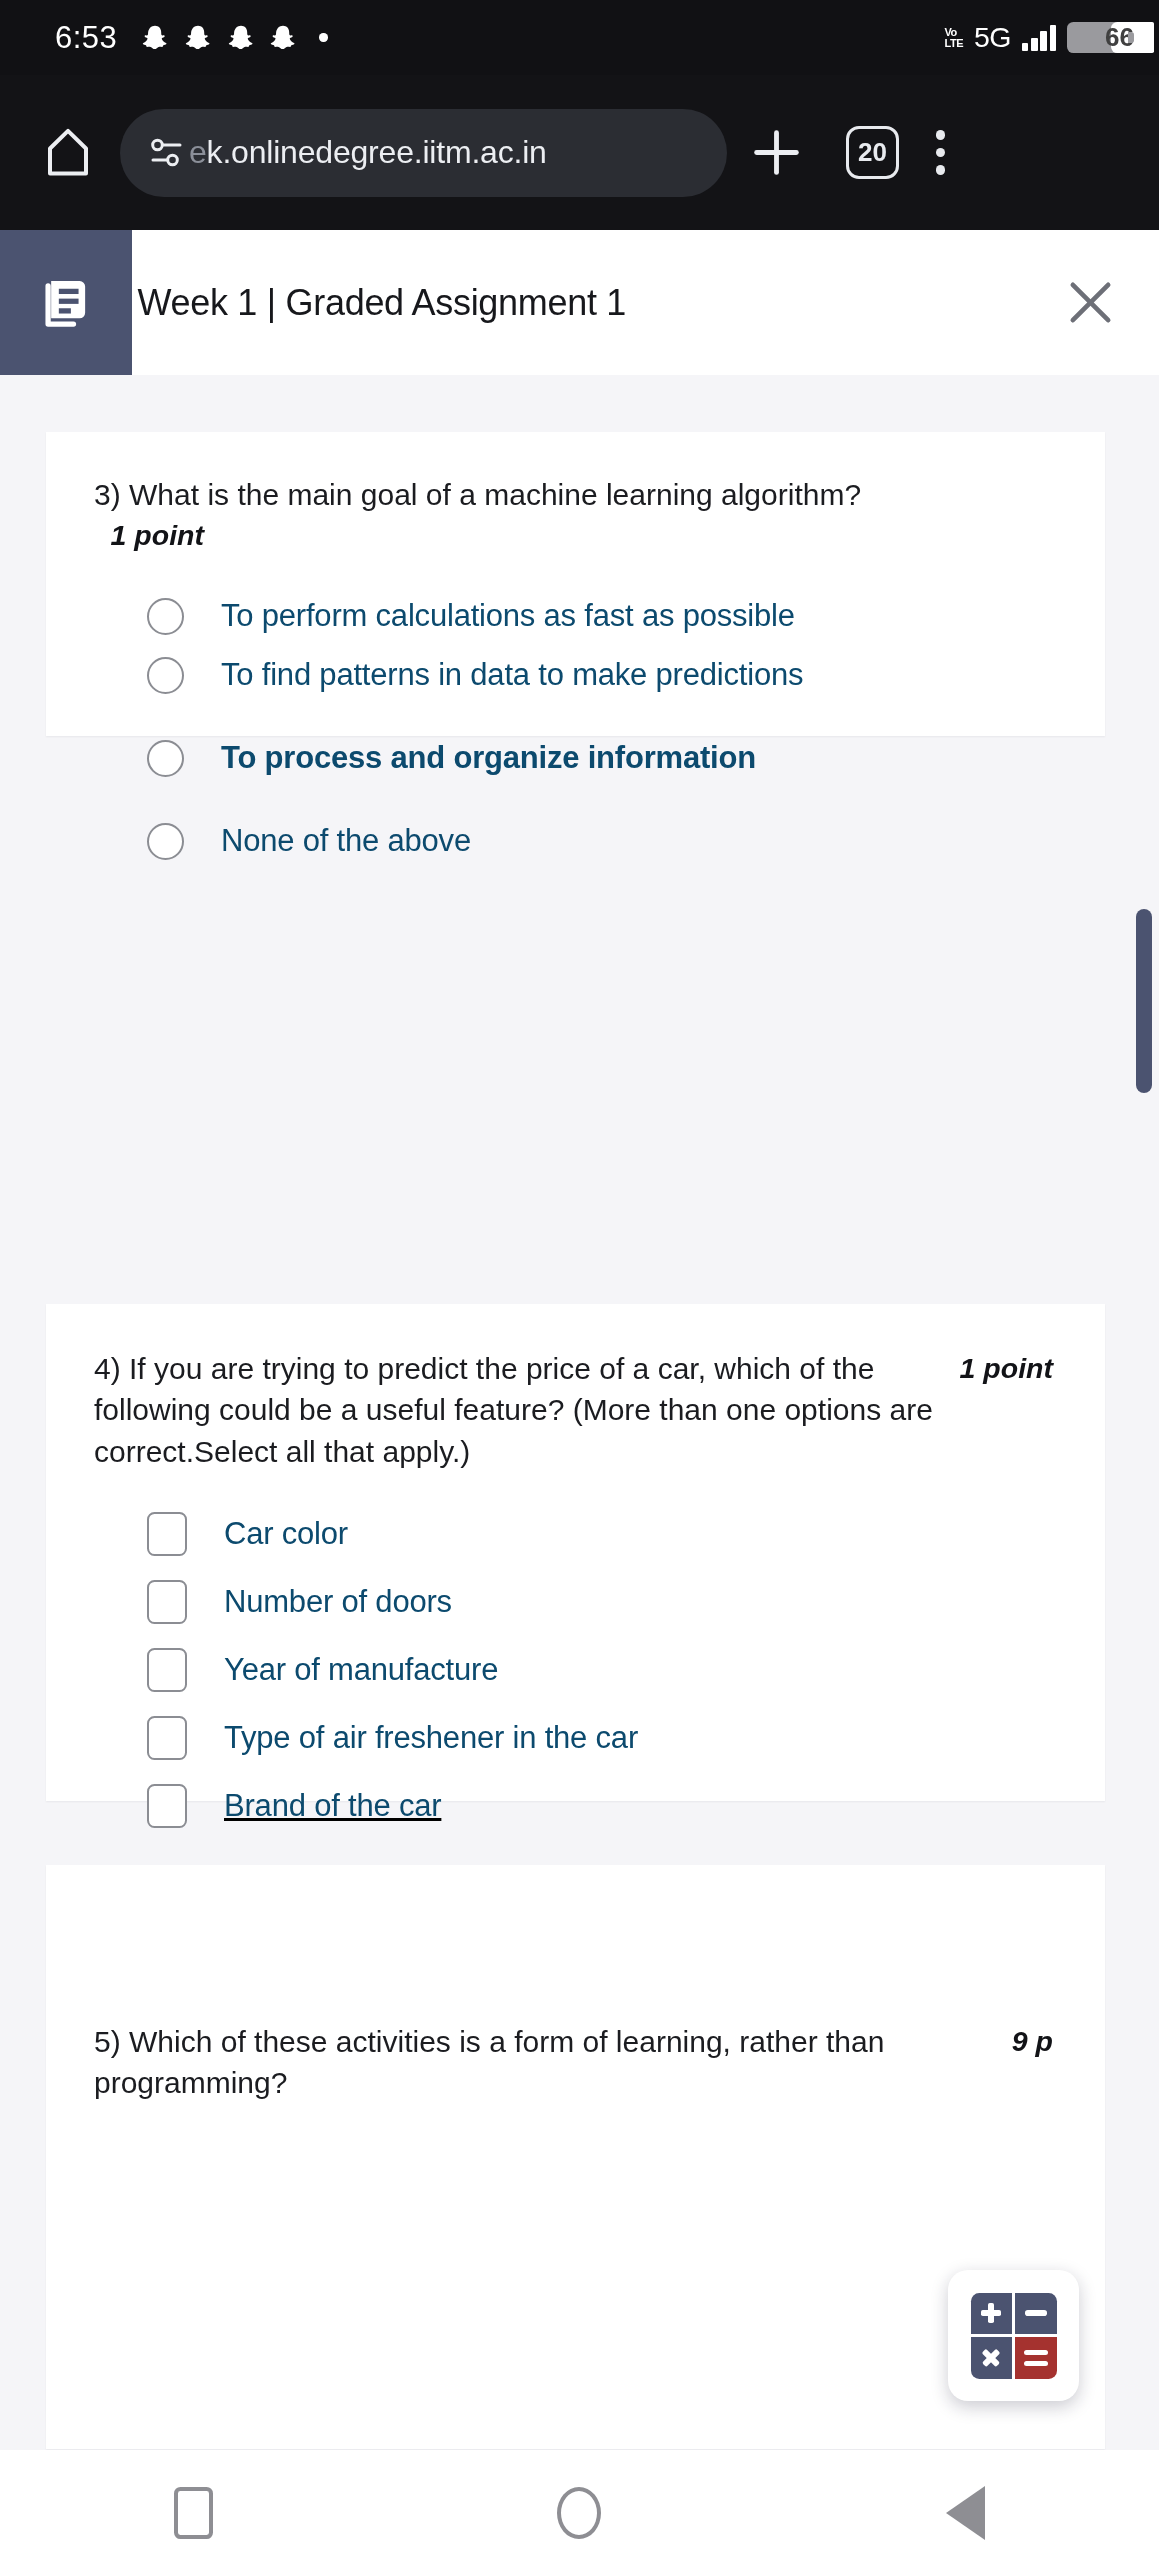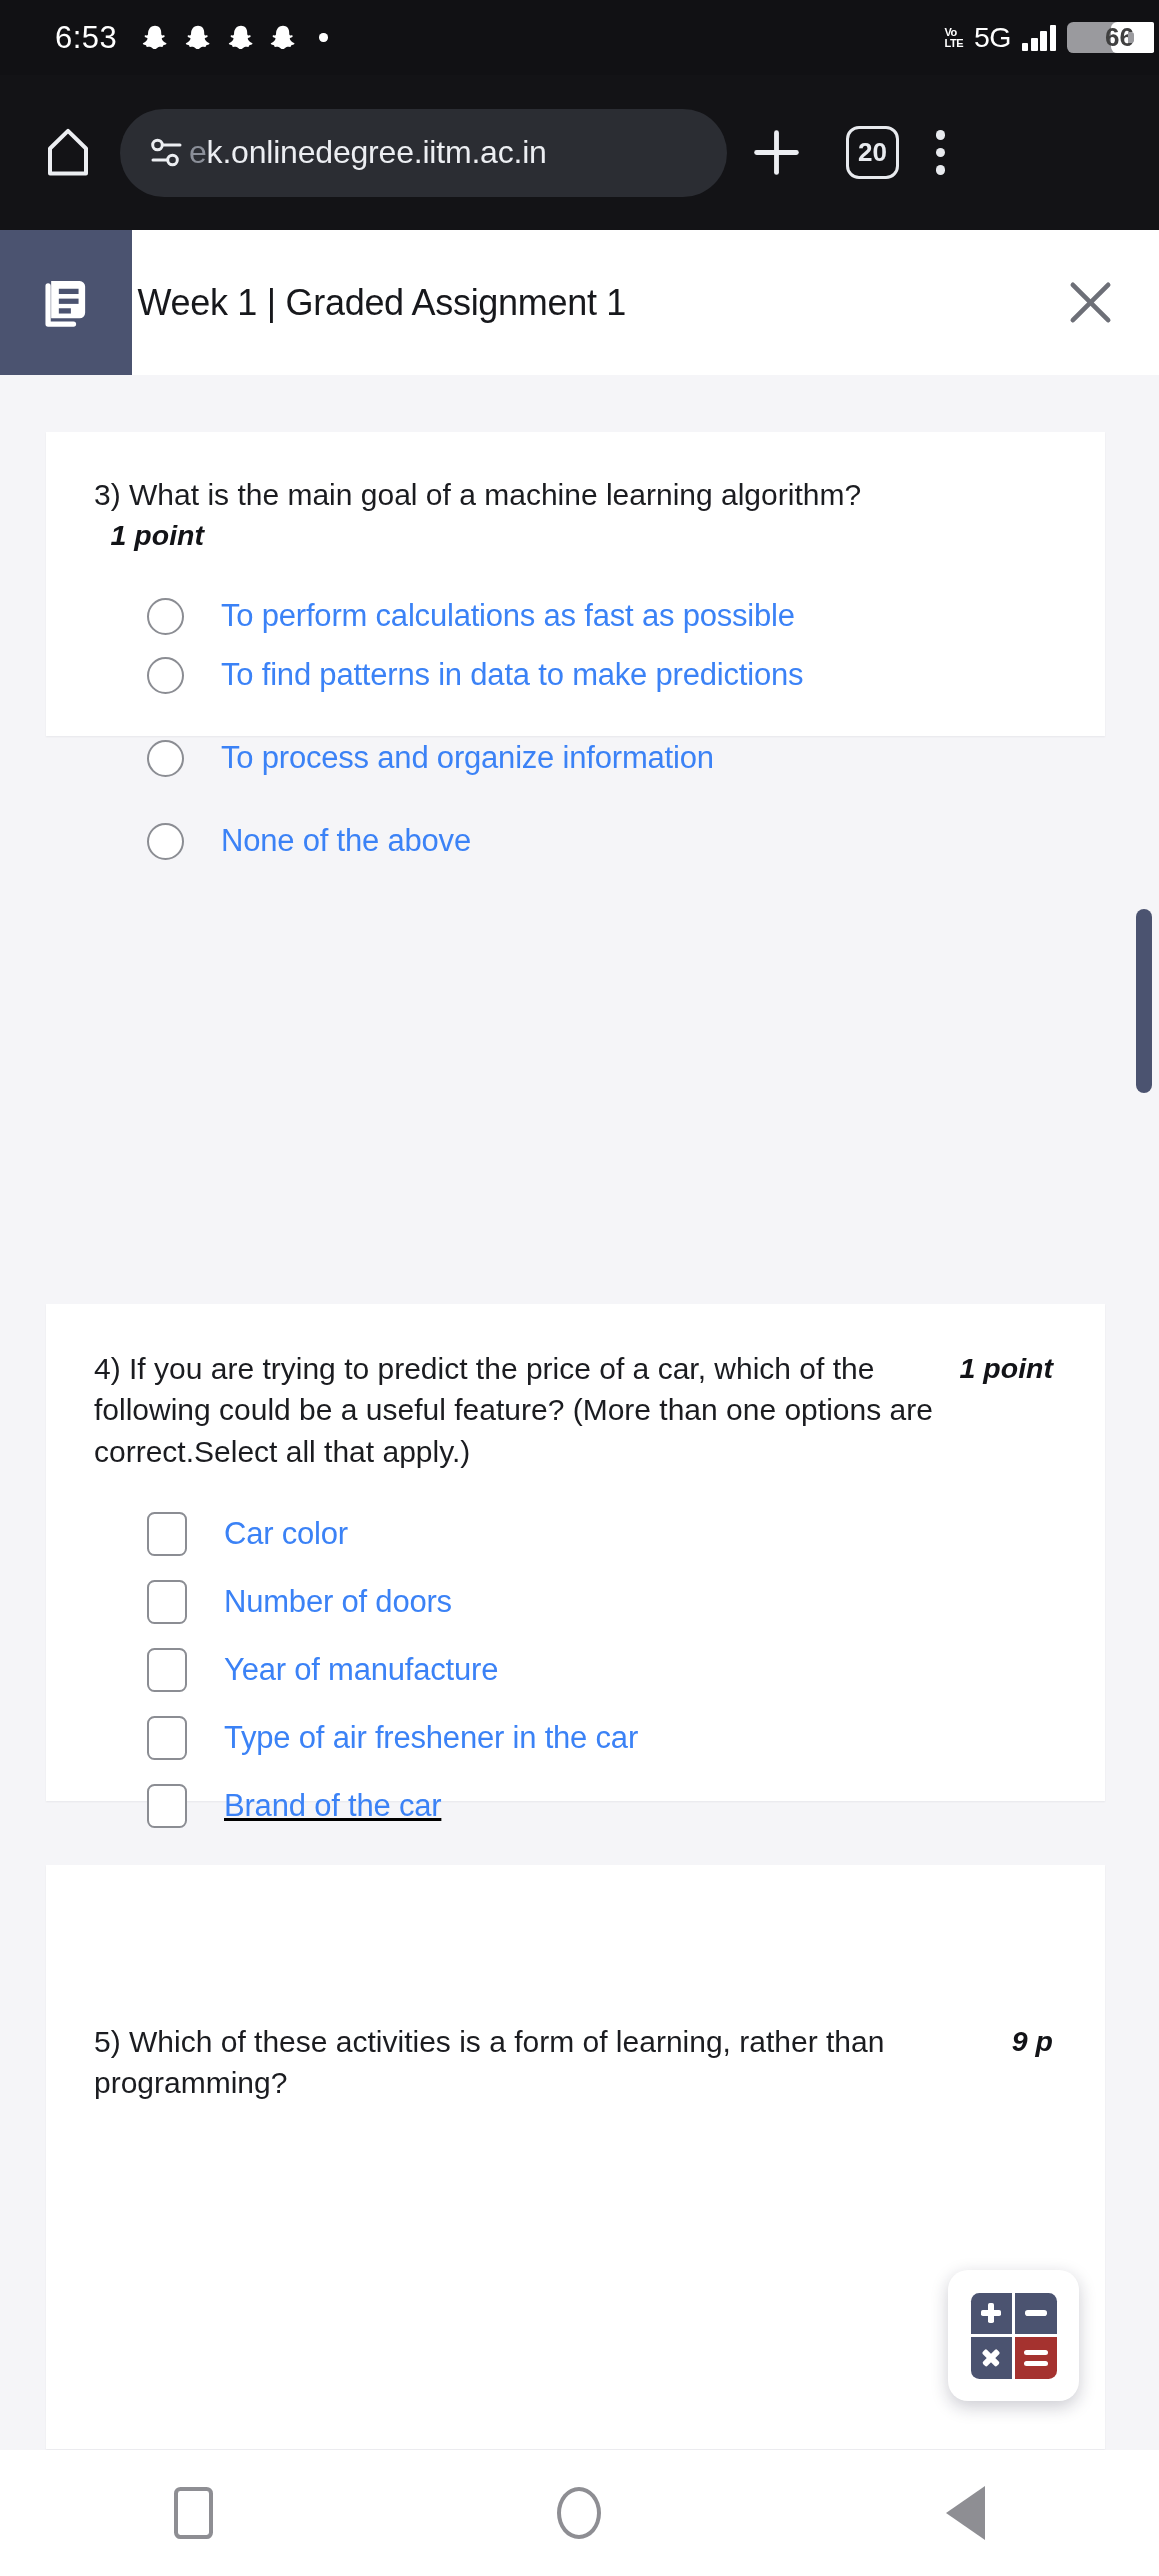--- a/index.html
+++ b/index.html
@@ -90,21 +90,21 @@
   }
   .opt { display:flex; align-items:center; padding-left:101px; }
   .radio {
     width:37px; height:37px; border:2.8px solid #8b8d93; border-radius:50%;
     flex:0 0 auto; background:#fff;
   }
   .checkbox {
     width:40px; height:44px; border:2.8px solid #8b8d93; border-radius:7.4px;
     flex:0 0 auto; background:#fff;
   }
-  .opt-label { font-size:31px; color:#3b82f6; margin-left:37px; letter-spacing:-0.2px;text-align:center; }
+  .opt-label { font-size:31px; color:#0c4a6e; margin-left:37px; letter-spacing:-0.2px;text-align:center; }
 
   
   .scrollbar-thumb {
     position:absolute; right:7.4px; top:534px; width:15.6px; height:184px;
     background:#4b5370; border-radius:9.2px;
   }
 
   
   .calc-fab {
     position:absolute; left:948px; top:2270px; width:131px; height:131px;
@@ -247,21 +247,21 @@
         <div class="points">1 point</div>
       </div>
       <div class="opt" style="margin-top:42px;">
         <span class="radio"></span>
         <span class="opt-label">To perform calculations as fast as possible</span>
       </div>
       <div class="opt" style="margin-top:22px;">
         <span class="radio"></span>
         <span class="opt-label">To find patterns in data to make predictions</span>
       </div>
-      <div class="opt" style="margin-top:46px;">
+      <div class="opt" style="margin-top:46px;font-weight:bold;">
         <span class="radio"></span>
         <span class="opt-label">To process and organize information</span>
       </div>
       <div class="opt" style="margin-top:46px;">
         <span class="radio"></span>
         <span class="opt-label">None of the above</span>
       </div>
     </div>
 
     <div class="card" style="top:929px; height:497px;">

